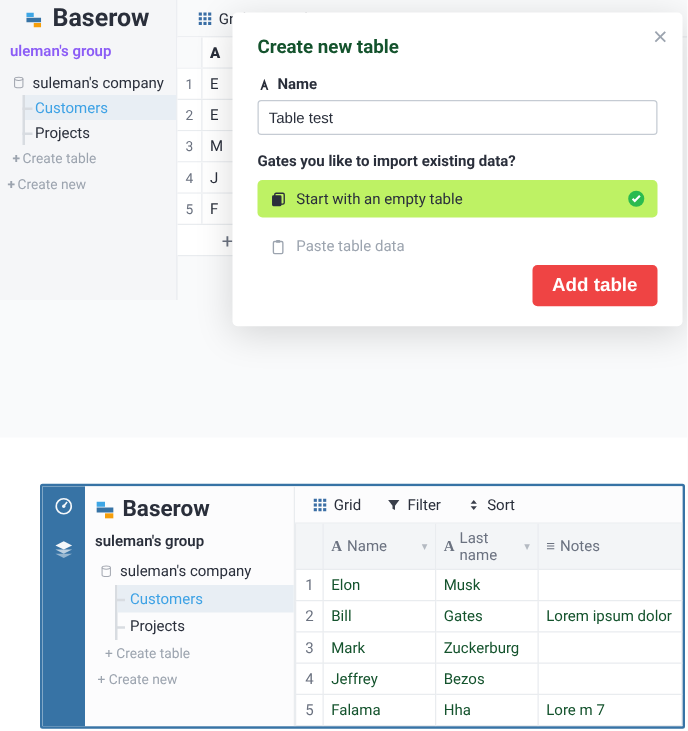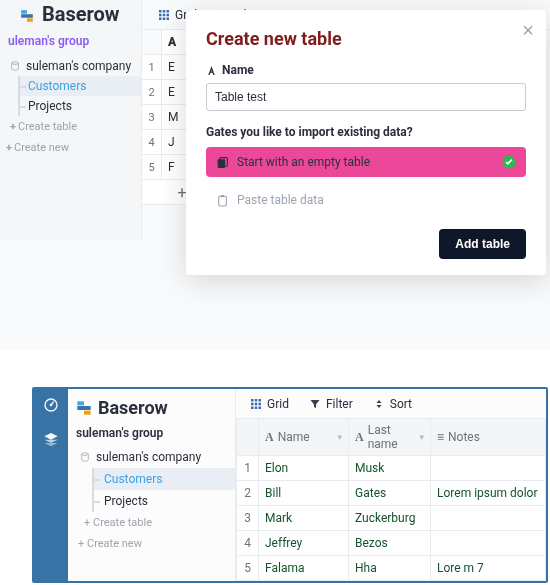--- a/index.html
+++ b/index.html
@@ -30,31 +30,31 @@
 .g-row { display: flex; height: 25px; border-bottom: 1px solid #e9ecef; background: #fff; }
 .g-num { width: 20px; text-align: center; font-size: 11px; color: #6b7280; border-right: 1px solid #e9ecef; line-height: 25px; }
 .g-val { padding: 0 6px; font-size: 12px; line-height: 25px; color: #2a2f3b; }
 .g-header .g-val { font-weight: 600; }
 .g-header .g-num { background: #f9fafb; }
 .g-add-row { display:flex; height:25px; border-bottom:1px solid #e9ecef; background:#fff; justify-content:center; align-items:center; font-size:16px; color:#6b7280; cursor:pointer; }
 
 
 .modal { position: absolute; top: 10px; left: 186px; width: 360px; background: #fff; border-radius: 4px; box-shadow: 0 6px 30px rgba(0,0,0,.15); padding: 18px 20px 16px 20px; z-index: 10; }
 .modal-close { position: absolute; top: 10px; right: 12px; font-size: 20px; color: #9ca4af; cursor: pointer; background: none; border: none; line-height: 1; }
-.modal h2 { font-size: 18px; font-weight: 700; color: #7f1d1d; margin-bottom: 14px; }
+.modal h2 { font-size: 15px; font-weight: 700; color: #14532d; margin-bottom: 14px; }
 .field-label { display: flex; align-items: center; gap: 5px; font-size: 12px; font-weight: 700; color: #2a2f3b; margin-bottom: 6px; }
 .name-input { width: 100%; border: 1px solid #c5cbd3; border-radius: 3px; padding: 6px 8px; font-size: 12px; color: #2a2f3b; outline: none; }
 .import-q { font-size: 12px; font-weight: 700; margin: 14px 0 8px 0; color: #2a2f3b; }
 .opt-row { display: flex; gap: 14px; align-items: stretch; }
 .opt-card { flex: 1 1 50%; display: flex; align-items: center; gap: 8px; padding: 8px 10px; border-radius: 4px; font-size: 12px; cursor: pointer; color: #2a2f3b; }
-.opt-card.selected { background: #ec4899; justify-content: space-between; }
+.opt-card.selected { background: #bef264; justify-content: space-between; }
 .opt-card.muted { color: #9ca4af; }
 .opt-check { margin-left: auto; color: #2abb4f; }
 .opt-secondary { margin-top: 8px; align-items: center; }
-.add-btn { float: right; margin-top: 14px; background: #0f172a; color: #fff; border: none; border-radius: 4px; padding: 8px 16px; font-size: 12px; font-weight: 600; cursor: pointer; }
+.add-btn { float: right; background: #ef4444; color: #fff; border: none; border-radius: 4px; padding: 8px 16px; font-size: 15px; font-weight: 600; cursor: pointer; }
 .modal::after { content: ""; display: block; clear: both; }
 
 
 .screenshot-bottom { position: absolute; top: 387px; left: 32px; width: 516px; border: 2px solid #3773a5; border-radius: 2px; background: #fff; overflow: hidden; height: 196px; }
 .rail { width: 34px; background: #3773a5; float: left; height: 100%; display: flex; flex-direction: column; align-items: center; padding-top: 8px; gap: 18px; }
 .rail-icon { color: #fff; opacity: .95; }
 .bottom-sidebar { width: 168px; float: left; height: 100%; background: #fcfcfd; border-right: 1px solid #e9ecef; }
 .b-brand { display: flex; align-items: center; gap: 6px; padding: 8px 8px 6px 8px; font-size: 18px; font-weight: 700; color: #2a2f3b; }
 .b-group { padding: 2px 8px 6px 8px; font-weight: 600; font-size: 12px; }
 .b-block { margin-left: 6px; }

